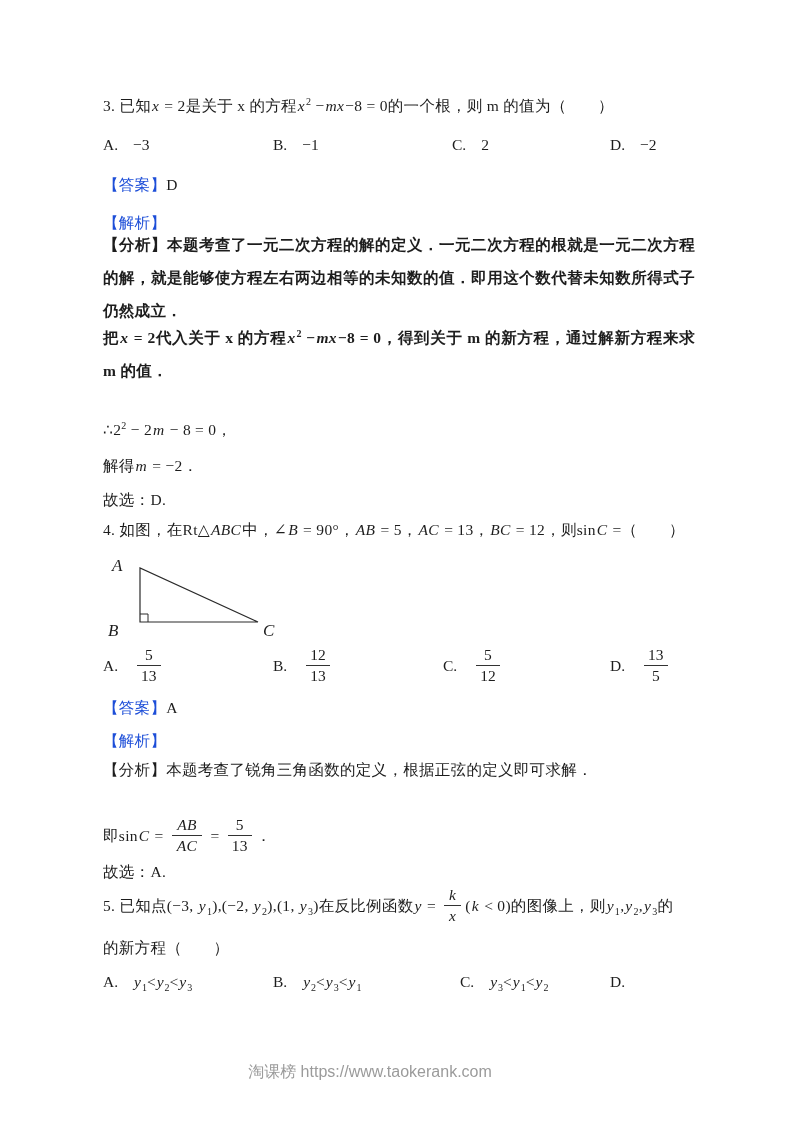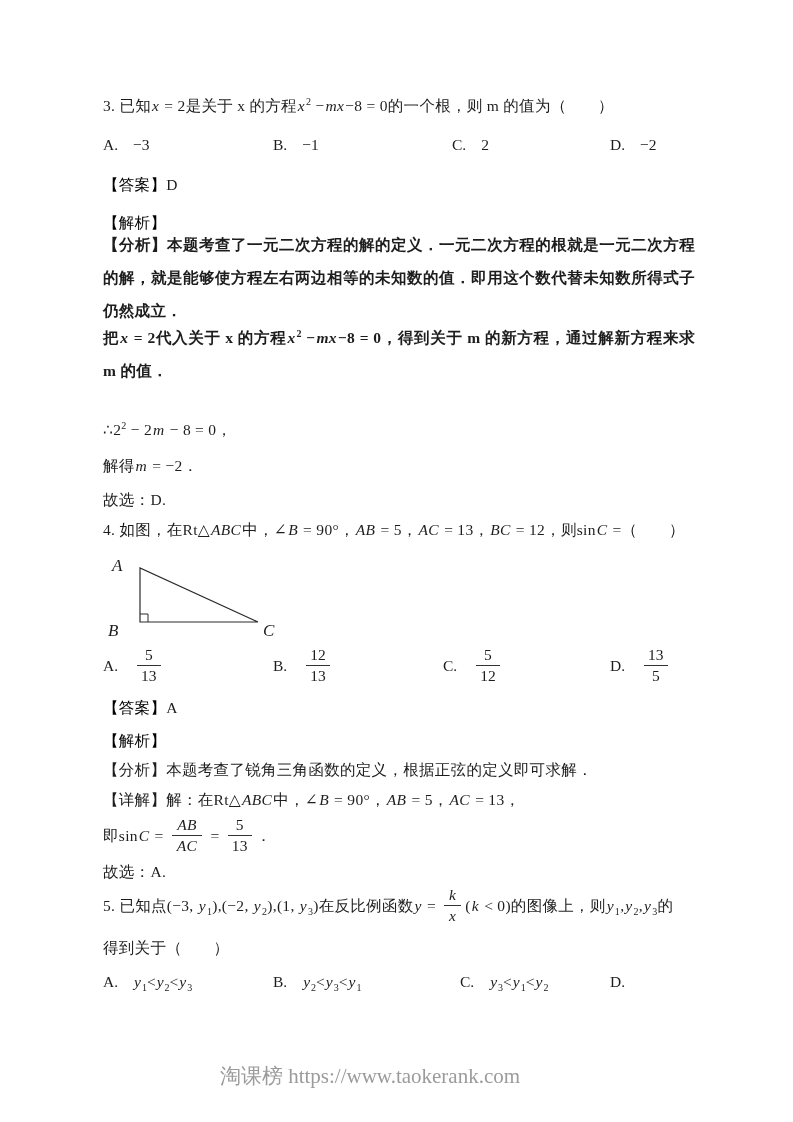--- a/index.html
+++ b/index.html
@@ -6,34 +6,34 @@
   .page {
     position:relative; width:740px; height:1122px; background:#ffffff; overflow:hidden;
     font-family:"Liberation Serif","DejaVu Serif",serif; color:#1d1d1d; font-size:15.5px;
   }
   #doc { position:absolute; left:0; top:0; width:100%; height:100%; }
   .line { position:absolute; left:103px; white-space:nowrap; letter-spacing:0.3px; }
   .para { position:absolute; left:103px; width:592px; line-height:33px; text-align:justify; letter-spacing:0.3px;font-weight:bold; }
   .mv   { font-style:italic; font-family:"Liberation Serif","DejaVu Serif",serif; padding:0 1px; }
   sup { font-size:10px; vertical-align:super; line-height:0; }
   sub { font-size:10px; vertical-align:sub;   line-height:0; }
-  .tag-blue { color:#000000; }
+  .tag-blue { color:#1d4ed8; }
   .frac { display:inline-block; vertical-align:middle; text-align:center; line-height:1.15;
           margin:0 4px; transform:translateY(-2px); }
   .frac .num { display:block; padding:0 4px 1px; }
   .frac .den { display:block; border-top:1.2px solid #333; padding:1px 4px 0; }
   .optrow { position:absolute; left:103px; width:592px; height:42px; }
   .opt { position:absolute; top:0; white-space:nowrap; }
   .opt-label { display:inline-block; }
   .opt-value { margin-left:15px; }
   .figure { position:absolute; left:100px; top:548px; width:220px; height:95px; }
   .figure text { font-style:italic; font-family:"Liberation Serif","DejaVu Serif",serif;
                  font-size:17px; fill:#1d1d1d; }
   .footer { position:absolute; left:0; top:1062px; width:100%; text-align:center;
-            font-family:Liberation Serif, serif; font-size:21px; color:#9b9b9b; }
+            font-family:Liberation Sans, sans-serif; font-size:16px; color:#9b9b9b; }
 </style>
 </head>
 <body>
 
 <div class="page">
   <div id="doc">
       <div class="line" style="top: 96px;">3. 已知<i class="mv">x</i> = 2是关于 x 的方程<i class="mv">x</i><sup>2</sup> −<i class="mv">mx</i>−8 = 0的一个根，则 m 的值为（　　）</div>
       <div class="optrow" style="top: 136px;">
         <span class="opt" style="left: 0px;"><span class="opt-label">A.</span><span class="opt-value">−3</span></span>
         <span class="opt" style="left: 170px;"><span class="opt-label">B.</span><span class="opt-value">−1</span></span>
@@ -50,25 +50,24 @@
       <div class="line" style="top: 520px;">4. 如图，在Rt△<i class="mv">ABC</i>中，∠<i class="mv">B</i> = 90°，<i class="mv">AB</i> = 5，<i class="mv">AC</i> = 13，<i class="mv">BC</i> = 12，则sin<i class="mv">C</i> =（　　）</div>
       <div class="optrow" style="top: 648px;">
         <span class="opt" style="left: 0px;"><span class="opt-label">A.</span><span class="opt-value"><span class="frac"><span class="num">5</span><span class="den">13</span></span></span></span>
         <span class="opt" style="left: 170px;"><span class="opt-label">B.</span><span class="opt-value"><span class="frac"><span class="num">12</span><span class="den">13</span></span></span></span>
         <span class="opt" style="left: 340px;"><span class="opt-label">C.</span><span class="opt-value"><span class="frac"><span class="num">5</span><span class="den">12</span></span></span></span>
         <span class="opt" style="left: 507px;"><span class="opt-label">D.</span><span class="opt-value"><span class="frac"><span class="num">13</span><span class="den">5</span></span></span></span>
       </div>
       <div class="line" style="top: 698px;"><span class="tag-blue">【答案】</span>A</div>
       <div class="line" style="top: 731px;"><span class="tag-blue">【解析】</span></div>
       <div class="line" style="top: 760px;">【分析】本题考查了锐角三角函数的定义，根据正弦的定义即可求解．</div>
-      <div class="line" style="top: 790px;">【详解】解：在Rt△<i class="mv">ABC</i>中，∠<i class="mv">B</i> = 90°，<i class="mv">AB</i> = 5，<i class="mv">AC</i> = 13，</div>
       <div class="line" style="top: 818px;">即sin<i class="mv">C</i> = <span class="frac"><span class="num"><i class="mv">AB</i></span><span class="den"><i class="mv">AC</i></span></span> = <span class="frac"><span class="num">5</span><span class="den">13</span></span>．</div>
       <div class="line" style="top: 862px;">故选：A.</div>
       <div class="line" style="top: 888px;">5. 已知点(−3, <i class="mv">y</i><sub>1</sub>),(−2, <i class="mv">y</i><sub>2</sub>),(1, <i class="mv">y</i><sub>3</sub>)在反比例函数<i class="mv">y</i> = <span class="frac"><span class="num"><i class="mv">k</i></span><span class="den"><i class="mv">x</i></span></span>(<i class="mv">k</i> &lt; 0)的图像上，则<i class="mv">y</i><sub>1</sub>,<i class="mv">y</i><sub>2</sub>,<i class="mv">y</i><sub>3</sub>的</div>
-      <div class="line" style="top: 938px;">得到关于（　　）</div>
+      <div class="line" style="top: 938px;">的新方程（　　）</div>
       <div class="optrow" style="top: 973px;">
         <span class="opt" style="left: 0px;"><span class="opt-label">A.</span><span class="opt-value"><i class="mv">y</i><sub>1</sub>&lt;<i class="mv">y</i><sub>2</sub>&lt;<i class="mv">y</i><sub>3</sub></span></span>
         <span class="opt" style="left: 170px;"><span class="opt-label">B.</span><span class="opt-value"><i class="mv">y</i><sub>2</sub>&lt;<i class="mv">y</i><sub>3</sub>&lt;<i class="mv">y</i><sub>1</sub></span></span>
         <span class="opt" style="left: 340px; margin-left: 17px;"><span class="opt-label">C.</span><span class="opt-value"><i class="mv">y</i><sub>3</sub>&lt;<i class="mv">y</i><sub>1</sub>&lt;<i class="mv">y</i><sub>2</sub></span></span>
         <span class="opt" style="left: 507px;"><span class="opt-label">D.</span><span class="opt-value"></span></span>
       </div>
     </div>
 
   <div class="figure">
     <svg width="220" height="95" viewBox="0 0 220 95">

